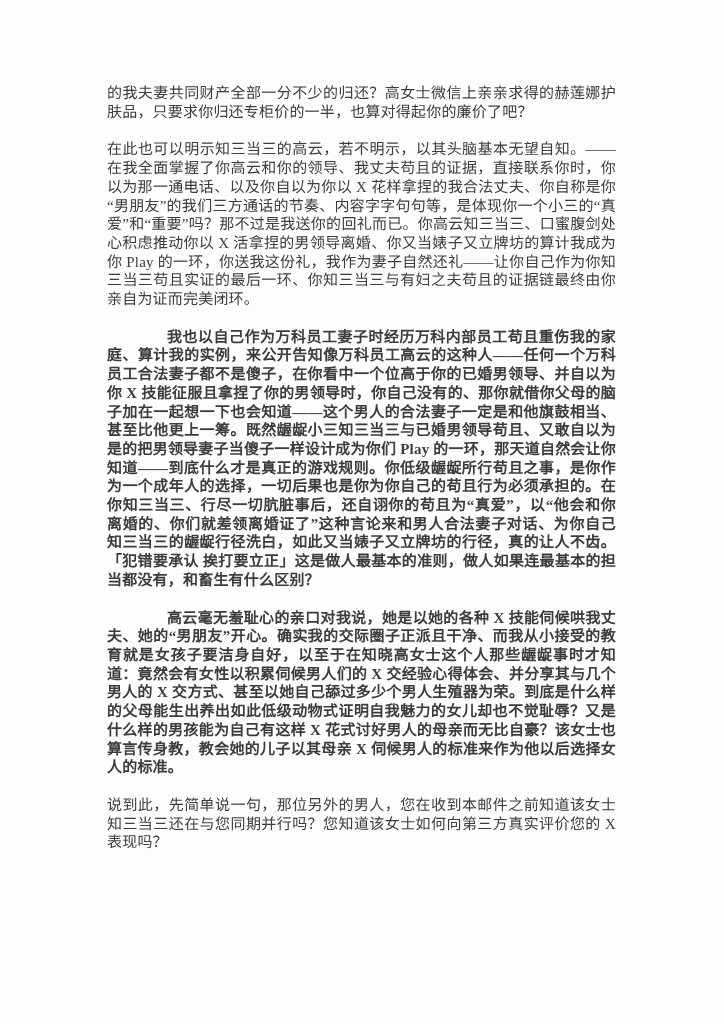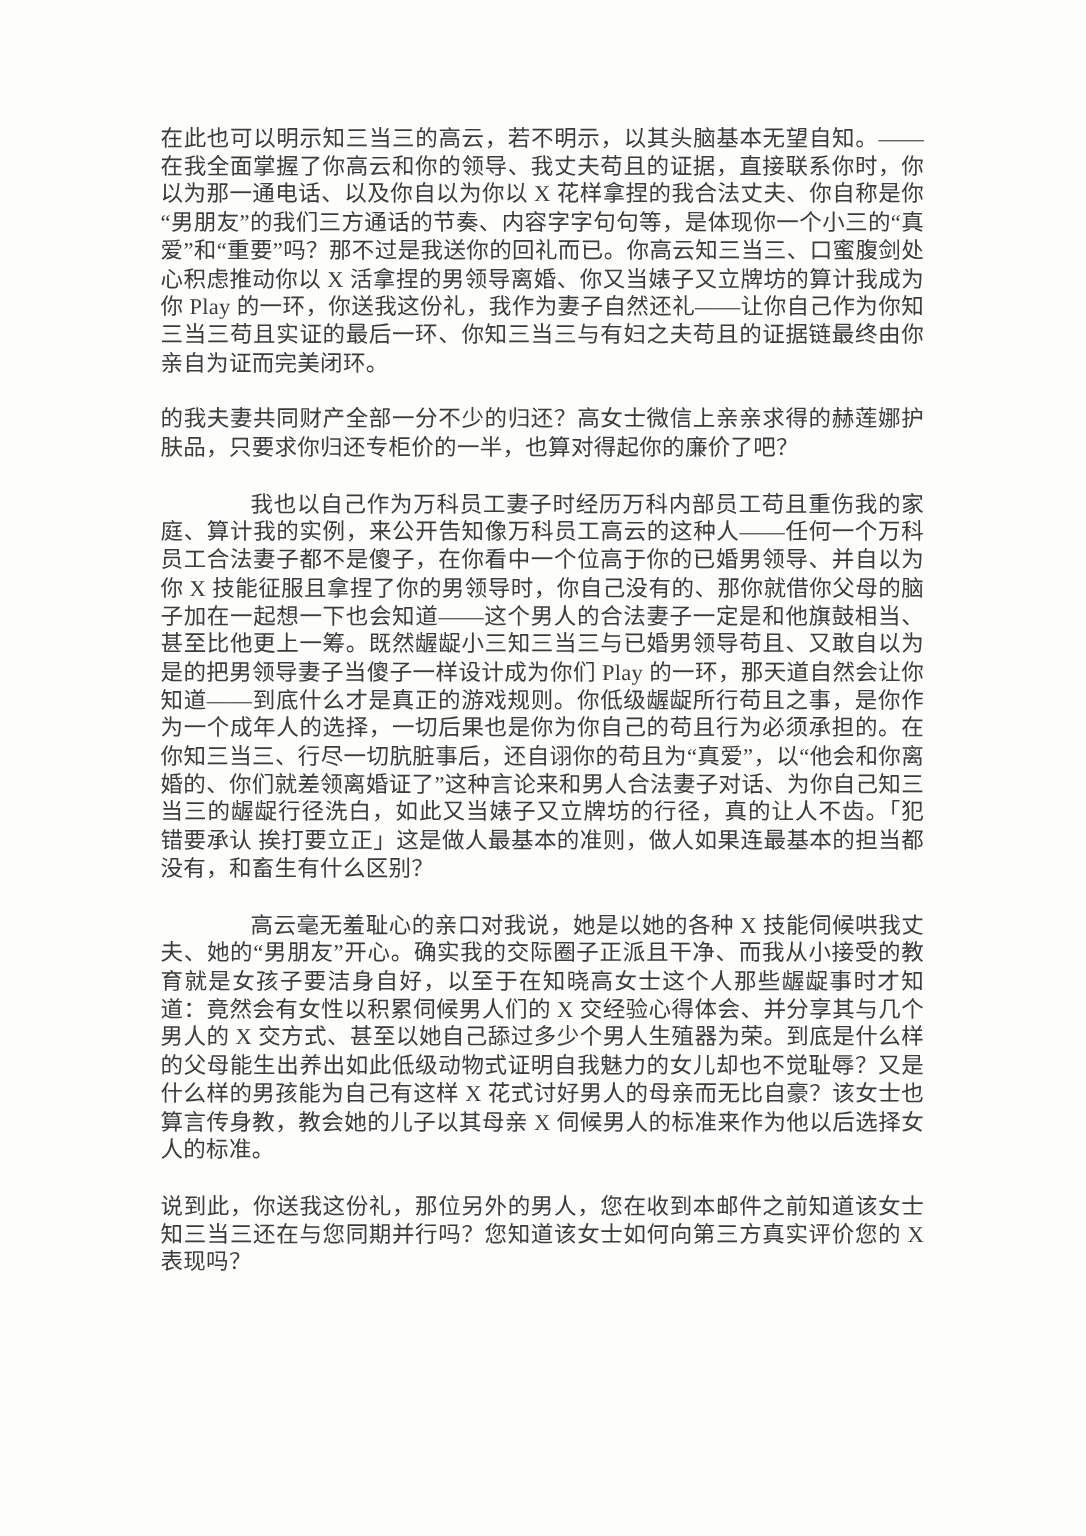--- a/index.html
+++ b/index.html
@@ -25,26 +25,26 @@
   }
   .content p {
     margin: 0 0 19px 0;
     font-size: 15px;
     line-height: 18.7px;
     letter-spacing: 0.2px;
     word-break: break-all;
   }
   .ind-0 { text-indent: 0; }
   .ind-2 { text-indent: 2em; }
-  .ind-4 { text-indent: 4em; }
+  .ind-4 { text-indent: 4em; font-weight: bold; }
 </style>
 </head>
 <body>
 
 <div class="page">
   <div class="content">
+    <p class="ind-0">的我夫妻共同财产全部一分不少的归还？高女士微信上亲亲求得的赫莲娜护肤品，只要求你归还专柜价的一半，也算对得起你的廉价了吧？</p>
     <p class="ind-0">在此也可以明示知三当三的高云，若不明示，以其头脑基本无望自知。——在我全面掌握了你高云和你的领导、我丈夫苟且的证据，直接联系你时，你以为那一通电话、以及你自以为你以 X 花样拿捏的我合法丈夫、你自称是你“男朋友”的我们三方通话的节奏、内容字字句句等，是体现你一个小三的“真爱”和“重要”吗？那不过是我送你的回礼而已。你高云知三当三、口蜜腹剑处心积虑推动你以 X 活拿捏的男领导离婚、你又当婊子又立牌坊的算计我成为你 Play 的一环，你送我这份礼，我作为妻子自然还礼——让你自己作为你知三当三苟且实证的最后一环、你知三当三与有妇之夫苟且的证据链最终由你亲自为证而完美闭环。</p>
-    <p class="ind-0">的我夫妻共同财产全部一分不少的归还？高女士微信上亲亲求得的赫莲娜护肤品，只要求你归还专柜价的一半，也算对得起你的廉价了吧？</p>
     <p class="ind-4">我也以自己作为万科员工妻子时经历万科内部员工苟且重伤我的家庭、算计我的实例，来公开告知像万科员工高云的这种人——任何一个万科员工合法妻子都不是傻子，在你看中一个位高于你的已婚男领导、并自以为你 X 技能征服且拿捏了你的男领导时，你自己没有的、那你就借你父母的脑子加在一起想一下也会知道——这个男人的合法妻子一定是和他旗鼓相当、甚至比他更上一筹。既然龌龊小三知三当三与已婚男领导苟且、又敢自以为是的把男领导妻子当傻子一样设计成为你们 Play 的一环，那天道自然会让你知道——到底什么才是真正的游戏规则。你低级龌龊所行苟且之事，是你作为一个成年人的选择，一切后果也是你为你自己的苟且行为必须承担的。在你知三当三、行尽一切肮脏事后，还自诩你的苟且为“真爱”，以“他会和你离婚的、你们就差领离婚证了”这种言论来和男人合法妻子对话、为你自己知三当三的龌龊行径洗白，如此又当婊子又立牌坊的行径，真的让人不齿。「犯错要承认 挨打要立正」这是做人最基本的准则，做人如果连最基本的担当都没有，和畜生有什么区别？</p>
     <p class="ind-4">高云毫无羞耻心的亲口对我说，她是以她的各种 X 技能伺候哄我丈夫、她的“男朋友”开心。确实我的交际圈子正派且干净、而我从小接受的教育就是女孩子要洁身自好，以至于在知晓高女士这个人那些龌龊事时才知道：竟然会有女性以积累伺候男人们的 X 交经验心得体会、并分享其与几个男人的 X 交方式、甚至以她自己舔过多少个男人生殖器为荣。到底是什么样的父母能生出养出如此低级动物式证明自我魅力的女儿却也不觉耻辱？又是什么样的男孩能为自己有这样 X 花式讨好男人的母亲而无比自豪？该女士也算言传身教，教会她的儿子以其母亲 X 伺候男人的标准来作为他以后选择女人的标准。</p>
-    <p class="ind-0">说到此，你送我这份礼，那位另外的男人，您在收到本邮件之前知道该女士知三当三还在与您同期并行吗？您知道该女士如何向第三方真实评价您的 X 表现吗？</p>
+    <p class="ind-0">说到此，先简单说一句，那位另外的男人，您在收到本邮件之前知道该女士知三当三还在与您同期并行吗？您知道该女士如何向第三方真实评价您的 X 表现吗？</p>
   </div>
 </div>
 
 </body></html>

